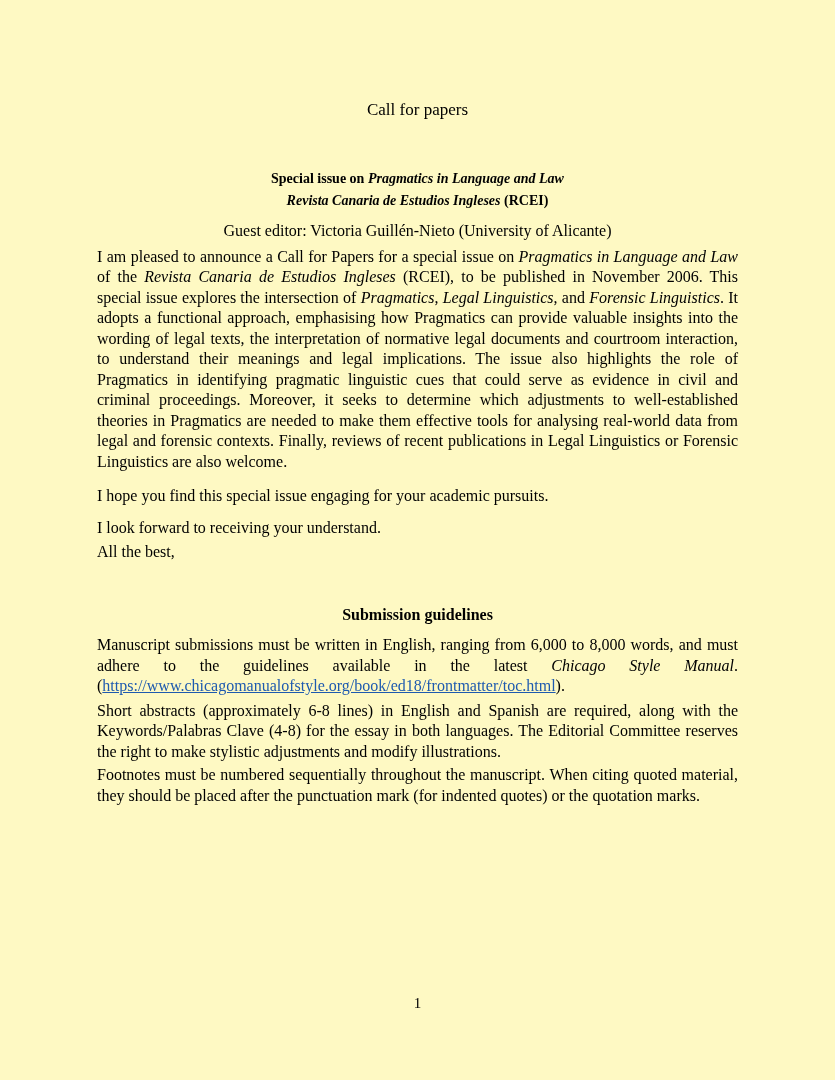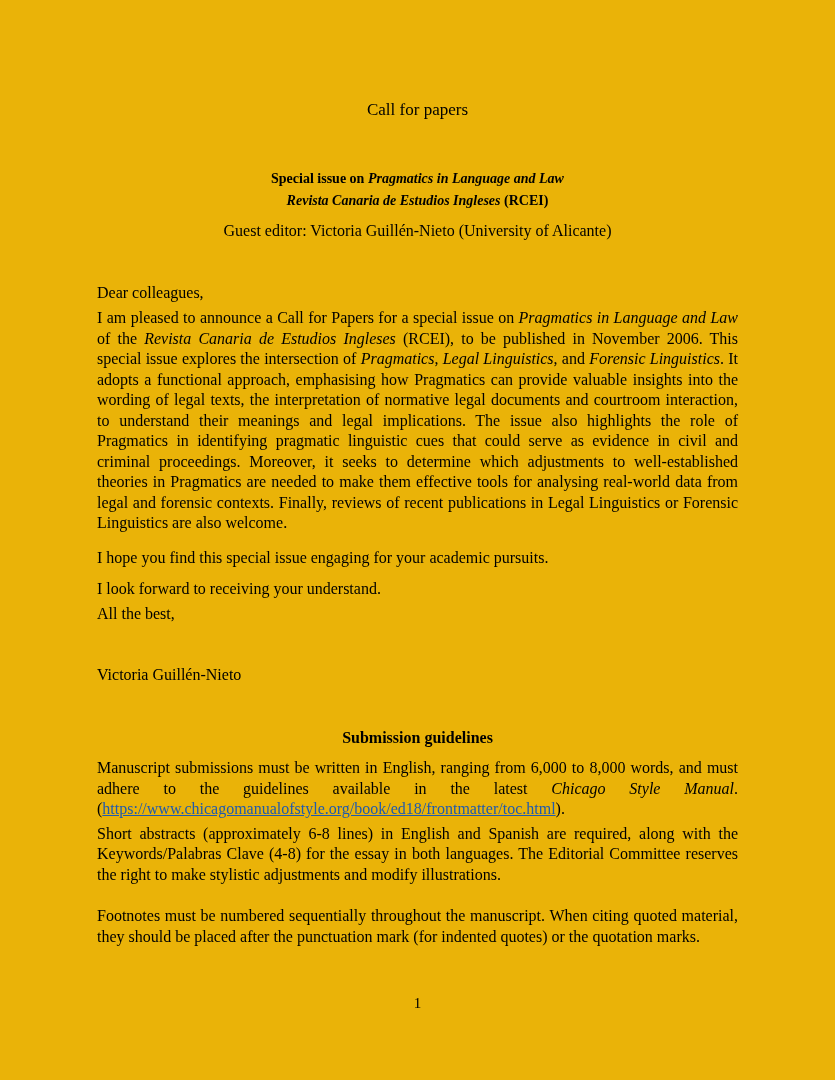--- a/index.html
+++ b/index.html
@@ -4,21 +4,21 @@
 <style>
   html, body {
     margin: 0;
     padding: 0;
     background: #ffffff;
   }
   .page {
     position: relative;
     width: 835px;
     height: 1080px;
-    background: #eab308;
+    background: #fef9c3;
     box-sizing: border-box;
     padding: 99px 97px 8px 97px;
     font-family: "Liberation Serif", serif;
     font-size: 16px;
     line-height: 20.5px;
     color: #000000;
     overflow: hidden;
   }
   p { margin: 0; }
   .center  { text-align: center; }
@@ -32,21 +32,21 @@
   .guest       { margin-top: 9px; }
   .salutation  { margin-top: 41px; }
   .para-main   { margin-top: 5px; }
   .hope        { margin-top: 14px; }
   .forward     { margin-top: 11px; }
   .closing     { margin-top: 4px; }
   .signature   { margin-top: 41px; }
   .sect-head   { margin-top: 42px; font-weight: bold; }
   .g1          { margin-top: 10px; }
   .g2          { margin-top: 4px; }
-  .g3          { margin-top: 21px; }
+  .g3          { margin-top: 3px; }
 
   .em { font-style: italic; }
   .b  { font-weight: bold; }
   .link {
     color: var(--color-link, #1E5AAF);
     text-decoration: underline;
     cursor: pointer;
   }
   .page-footer {
     position: absolute;
@@ -64,31 +64,29 @@
 <div class="page">
 
   <p class="center doc-title">Call for papers</p>
 
   <p class="center head-line h1"><span class="b">Special issue on </span><span class="em b">Pragmatics in Language and Law</span></p>
 
   <p class="center head-line h2"><span class="em b">Revista Canaria de Estudios Ingleses</span><span class="b"> (RCEI)</span></p>
 
   <p class="center guest">Guest editor: Victoria Guillén-Nieto (University of Alicante)</p>
 
-  <p class="salutation">Dear colleagues,</p>
 
   <p class="justify para-main"><span>I am pleased to announce a Call for Papers for a special issue on </span><span class="em">Pragmatics in Language and Law</span><span> of the </span><span class="em">Revista Canaria de Estudios Ingleses</span><span> (RCEI), to be published in November 2006. This special issue explores the intersection of </span><span class="em">Pragmatics</span><span>, </span><span class="em">Legal Linguistics</span><span>, and </span><span class="em">Forensic Linguistics</span><span>. It adopts a functional approach, emphasising how Pragmatics can provide valuable insights into the wording of legal texts, the interpretation of normative legal documents and courtroom interaction, to understand their meanings and legal implications. The issue also highlights the role of Pragmatics in identifying pragmatic linguistic cues that could serve as evidence in civil and criminal proceedings. Moreover, it seeks to determine which adjustments to well-established theories in Pragmatics are needed to make them effective tools for analysing real-world data from legal and forensic contexts. Finally, reviews of recent publications in Legal Linguistics or Forensic Linguistics are also welcome.</span></p>
 
   <p class="hope">I hope you find this special issue engaging for your academic pursuits.</p>
 
   <p class="forward">I look forward to receiving your understand.</p>
 
   <p class="closing">All the best,</p>
 
-  <p class="signature">Victoria Guillén-Nieto</p>
 
   <p class="center sect-head">Submission guidelines</p>
 
   <p class="justify g1"><span>Manuscript submissions must be written in English, ranging from 6,000 to 8,000 words, and must adhere to the guidelines available in the latest </span><span class="em">Chicago Style Manual</span><span>. (</span><span class="link">https://www.chicagomanualofstyle.org/book/ed18/frontmatter/toc.html</span><span>).</span></p>
 
   <p class="justify g2">Short abstracts (approximately 6-8 lines) in English and Spanish are required, along with the Keywords/Palabras Clave (4-8) for the essay in both languages. The Editorial Committee reserves the right to make stylistic adjustments and modify illustrations.</p>
 
   <p class="justify g3">Footnotes must be numbered sequentially throughout the manuscript. When citing quoted material, they should be placed after the punctuation mark (for indented quotes) or the quotation marks.</p>
 
   <div class="page-footer">

